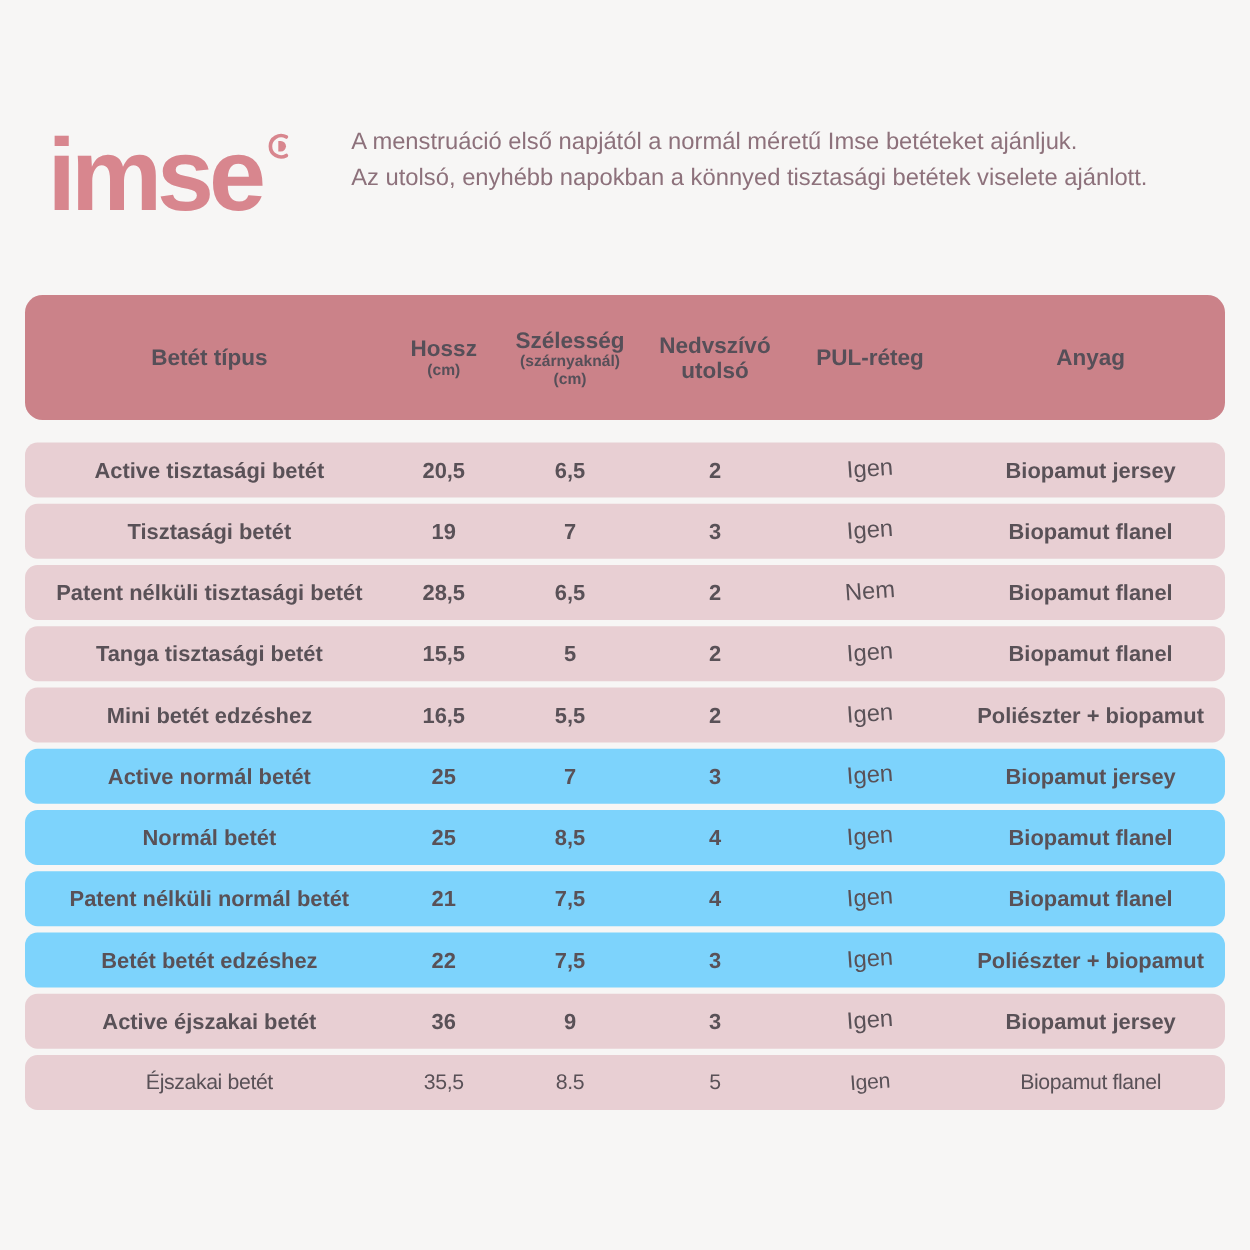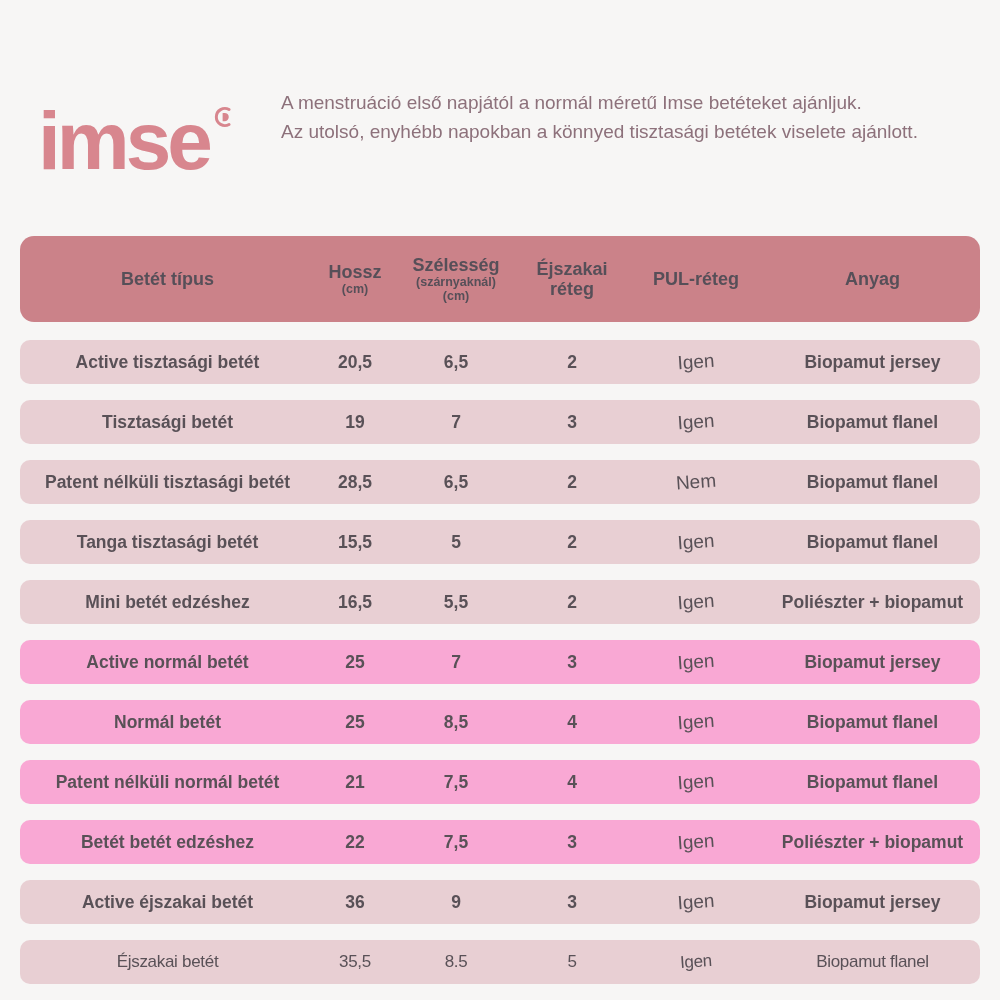--- a/index.html
+++ b/index.html
@@ -23,65 +23,65 @@
     letter-spacing:-4px;
     line-height:1;
   }
   .logo-mark{
     margin-left:4px;margin-top:6px;
     width:22px;height:22px;
   }
 
   
   .intro{
-    position:absolute;left:281px;top:88px;width:700px;
+    position:absolute;left:281px;top:99px;width:700px;
     color:#8d717b;
     font-size:19px;
     line-height:29px;
     font-weight:400;
   }
 
   
   .table{
     position:absolute;left:20px;top:236px;width:960px;
   }
   .grid-row{
     display:grid;
     grid-template-columns:295px 80px 122px 110px 138px auto;
     align-items:center;
   }
   .thead{
     background:#cb8289;
     border-radius:14px;
-    height:86px;
+    height:100px;
     margin-bottom:18px;
     color:#564f58;
   }
   .th{
     text-align:center;
     font-weight:700;
     font-size:18px;
     line-height:20px;
   }
   .th .sub{
     display:block;
     font-size:12.5px;
     line-height:14px;
     font-weight:700;
   }
   .th-wrap{padding:0 6px;}
 
   .trow{
     height:44px;
     border-radius:10px;
-    margin-bottom:16px;
+    margin-bottom:5px;
     color:#595157;
   }
   .row-light{background:#e8cfd3;}
-  .row-medium{background:#f9a8d4;}
+  .row-medium{background:#7dd3fc;}
   .cell{
     text-align:center;
     font-weight:700;
     font-size:17.5px;
   }
   .cell.pul{
     font-weight:400;
     font-size:19px;
     transform:rotate(-4deg);
   }
@@ -118,21 +118,21 @@
       <div class="th">
         <span>Hossz</span>
         <span class="sub">(cm)</span>
       </div>
       <div class="th">
         <span>Szélesség</span>
         <span class="sub">(szárnyaknál)</span>
         <span class="sub">(cm)</span>
       </div>
       <div class="th">
-        <div class="th-wrap">Éjszakai réteg</div>
+        <div class="th-wrap">Nedvszívó utolsó</div>
       </div>
       <div class="th">
         <span>PUL-réteg</span>
       </div>
       <div class="th">
         <span>Anyag</span>
       </div>
     </div>
 
     <div>

